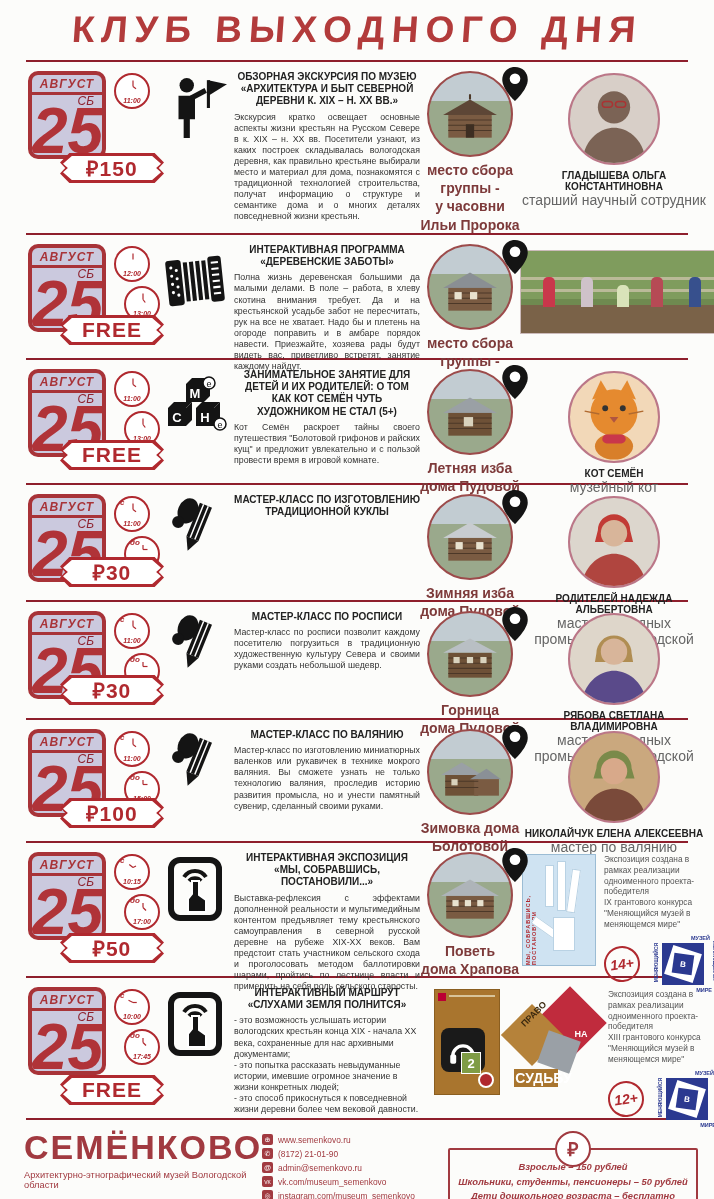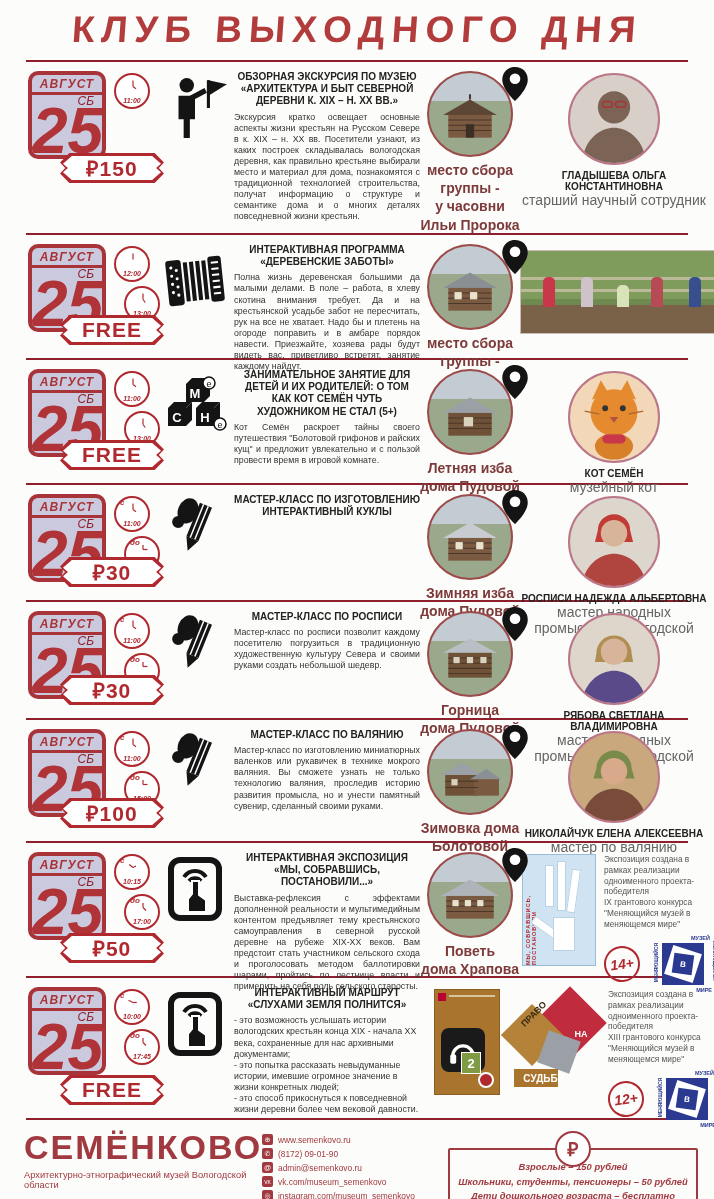--- a/index.html
+++ b/index.html
@@ -108,21 +108,21 @@
   .ap-black { position:absolute; left:6px; top:38px; width:44px; height:44px; background:#1a1a1a; border-radius:8px; }
   .ap-black svg { position:absolute; left:4px; top:6px; width:36px; height:34px; }
   .ap-num { position:absolute; right:4px; top:24px; width:20px; height:22px; background:#7f9c45; color:#fff; font-size:13px; font-weight:bold; display:flex; align-items:center; justify-content:center; border:1px solid #fff; }
   .ap-dot { position:absolute; right:5px; bottom:6px; width:16px; height:16px; border-radius:50%; background:#b0292f; border:2px solid #fff; }
   .pns { width:92px; height:96px; position:relative; flex:none; margin-top:6px; }
   .pns-tan { position:absolute; left:2px; top:18px; width:44px; height:44px; background:#b5823a; transform:rotate(45deg); }
   .pns-pravo { position:absolute; left:10px; top:14px; font-size:9px; font-weight:bold; color:#3c2a10; transform:rotate(-45deg); display:block; }
   .pns-red { position:absolute; right:4px; top:2px; width:52px; height:52px; background:#c02b3d; transform:rotate(45deg); display:flex; align-items:center; justify-content:flex-end; padding-right:4px; }
   .pns-red span { transform:rotate(-45deg); color:#fff; font-size:9px; font-weight:bold; }
   .pns-gray { position:absolute; left:34px; top:40px; width:34px; height:34px; background:#9aa0a6; transform:rotate(20deg); }
-  .pns-brown { position:absolute; left:6px; bottom:4px; width:44px; height:18px; background:#a9752e; color:#fff; font-size:10px; font-weight:bold; display:flex; align-items:center; justify-content:center;padding-left:15px; }
+  .pns-brown { position:absolute; left:6px; bottom:4px; width:44px; height:18px; background:#a9752e; color:#fff; font-size:14px; font-weight:bold; display:flex; align-items:center; justify-content:center;padding-left:15px; }
 
   
   .footer { display:flex; padding:10px 16px 0 24px; align-items:flex-start; }
   .f-logo-blk { width:238px; flex:none; }
   .f-logo { font-size:34px; font-weight:bold; color:#a13a40; letter-spacing:2px; line-height:1.05; }
   .f-sub { font-size:9.3px; color:#a13a40; margin-top:4px; }
   .f-contacts { width:186px; flex:none; padding-top:4px; }
   .contact { display:flex; align-items:center; margin-bottom:3px; }
   .cic { width:11px; height:11px; background:#a13a40; color:#fff; font-size:7px; border-radius:2px; display:flex; align-items:center; justify-content:center; margin-right:5px; flex:none; }
   .c-txt { font-size:8.4px; font-weight:normal; color:#a13a40; }
@@ -438,21 +438,21 @@
             <rect x="26" y="4" width="13" height="36" fill="#141414"></rect>
             <line x1="30" y1="4" x2="30" y2="40" stroke="#fff" stroke-width="1.5"></line>
             <line x1="35" y1="4" x2="35" y2="40" stroke="#fff" stroke-width="1.5"></line>
             <polygon points="26,40 39,40 32.5,53" fill="#141414"></polygon>
             <ellipse cx="18" cy="16" rx="10" ry="13" fill="#141414"></ellipse>
             <circle cx="13" cy="30" r="6" fill="#141414"></circle>
           </g>
         </svg>
     </div>
     <div class="col-txt">
-      <div class="evt-title">МАСТЕР-КЛАСС ПО ИЗГОТОВЛЕНИЮ ИНТЕРАКТИВНЫЙ КУКЛЫ</div>
+      <div class="evt-title">МАСТЕР-КЛАСС ПО ИЗГОТОВЛЕНИЮ ТРАДИЦИОННОЙ КУКЛЫ</div>
     </div>
     <div class="col-loc">
       <div class="loc-circle">
         <svg class="house" viewBox="0 0 60 40">
             <polygon points="4,18 30,3 56,18" fill="#c8ccd0"></polygon>
             <rect x="9" y="18" width="42" height="22" fill="#7a5b42"></rect>
             <line x1="9" y1="23" x2="51" y2="23" stroke="#4c3828"></line>
             <line x1="9" y1="28" x2="51" y2="28" stroke="#4c3828"></line>
             <line x1="9" y1="33" x2="51" y2="33" stroke="#4c3828"></line>
             <rect x="16" y="22" width="7" height="7" fill="#e8e2cf"></rect>
@@ -467,21 +467,21 @@
 дома Пудовой</div>
     </div>
     <div class="col-rt">
       <div class="per-circle p4">
         <svg viewBox="0 0 60 60">
             <path d="M19,22 a11,11 0 0 1 22,0 l2,8 h-26 z" fill="#c23b35"></path>
             <circle cx="30" cy="24" r="9" fill="#d8b59a"></circle>
             <path d="M8,60 C10,44 22,38 30,38 C38,38 50,44 52,60 Z" fill="#b0453f"></path>
           </svg>
       </div>
-      <div class="per-name">РОСПИСИ НАДЕЖДА АЛЬБЕРТОВНА</div>
+      <div class="per-name">РОДИТЕЛЕЙ НАДЕЖДА АЛЬБЕРТОВНА</div>
       <div class="per-role">мастер народных промыслов Вологодской области</div>
     </div>
     <div class="badge">
         <span>₽30</span>
       </div>
   </div>
   <div class="rule"></div>
 
   <div class="row" style="height:116px">
     <div class="col-cal">
@@ -838,21 +838,21 @@
       <div class="f-logo">СЕМЁНКОВО</div>
       <div class="f-sub">Архитектурно-этнографический музей Вологодской области</div>
     </div>
     <div class="f-contacts">
       <div class="contact">
         <span class="cic">⊕</span>
         <span class="c-txt">www.semenkovo.ru</span>
       </div>
       <div class="contact">
         <span class="cic">✆</span>
-        <span class="c-txt">(8172) 09-01-90</span>
+        <span class="c-txt">(8172) 21-01-90</span>
       </div>
       <div class="contact">
         <span class="cic">@</span>
         <span class="c-txt">admin@semenkovo.ru</span>
       </div>
       <div class="contact">
         <span class="cic" style="font-size:5px">VK</span>
         <span class="c-txt">vk.com/museum_semenkovo</span>
       </div>
       <div class="contact">

